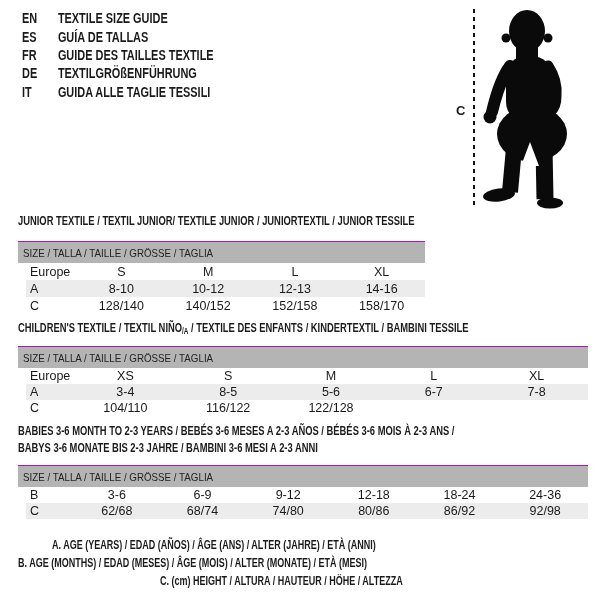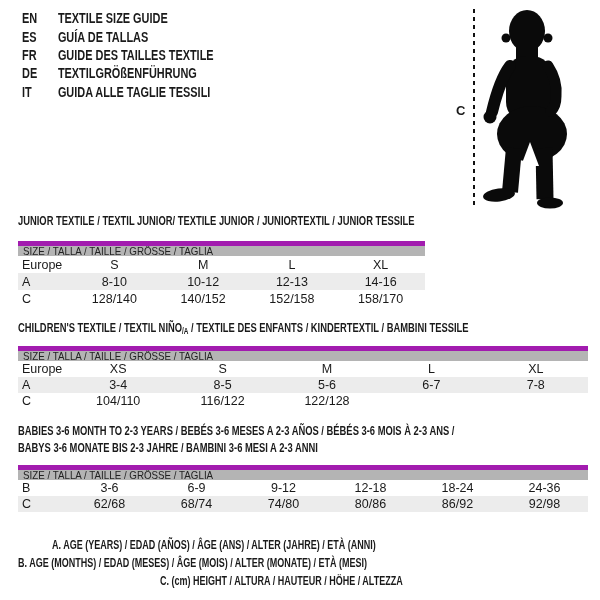--- a/index.html
+++ b/index.html
@@ -19,23 +19,23 @@
   .lang-code{width:46px;}
   .lang-label{white-space:nowrap;}
 
   
   .figure{position:absolute;left:450px;top:0;width:150px;height:215px;}
   .height-label{position:absolute;left:456px;top:103px;font-size:13px;font-weight:700;}
 
   
   .tbl-title{position:absolute;left:18px;font-weight:700;font-size:12.5px;line-height:17px;white-space:nowrap;}
   .size-table{position:absolute;left:18px;}
-  .bar{background:#b4b4b4;border-top:5px solid #a21caf;height:15px;display:flex;align-items:center;padding-left:5px;box-sizing:border-box;}
+  .bar{background:#b4b4b4;border-top:1px solid #a21caf;height:22px;display:flex;align-items:center;padding-left:5px;box-sizing:border-box;}
   .bar-text{font-size:11.5px;color:#222;}
-  .trow{display:grid;align-items:center;}
+  .trow{display:grid;align-items:center;margin-left:8px;}
   .t1{width:407px;}
   .t1 .trow{grid-template-columns:52px repeat(4,1fr);height:17px;}
   .t2,.t3{width:570px;}
   .t2 .trow{grid-template-columns:48px repeat(5,1fr);height:16px;}
   .t3 .trow{grid-template-columns:48px repeat(6,1fr);height:16px;}
   .striped{background:#ececec;}
   .cell{font-size:12.5px;text-align:center;white-space:nowrap;}
   .lbl{text-align:left;padding-left:4px;}
   .title-sub{font-size:8.5px;position:relative;top:2px;}
 

